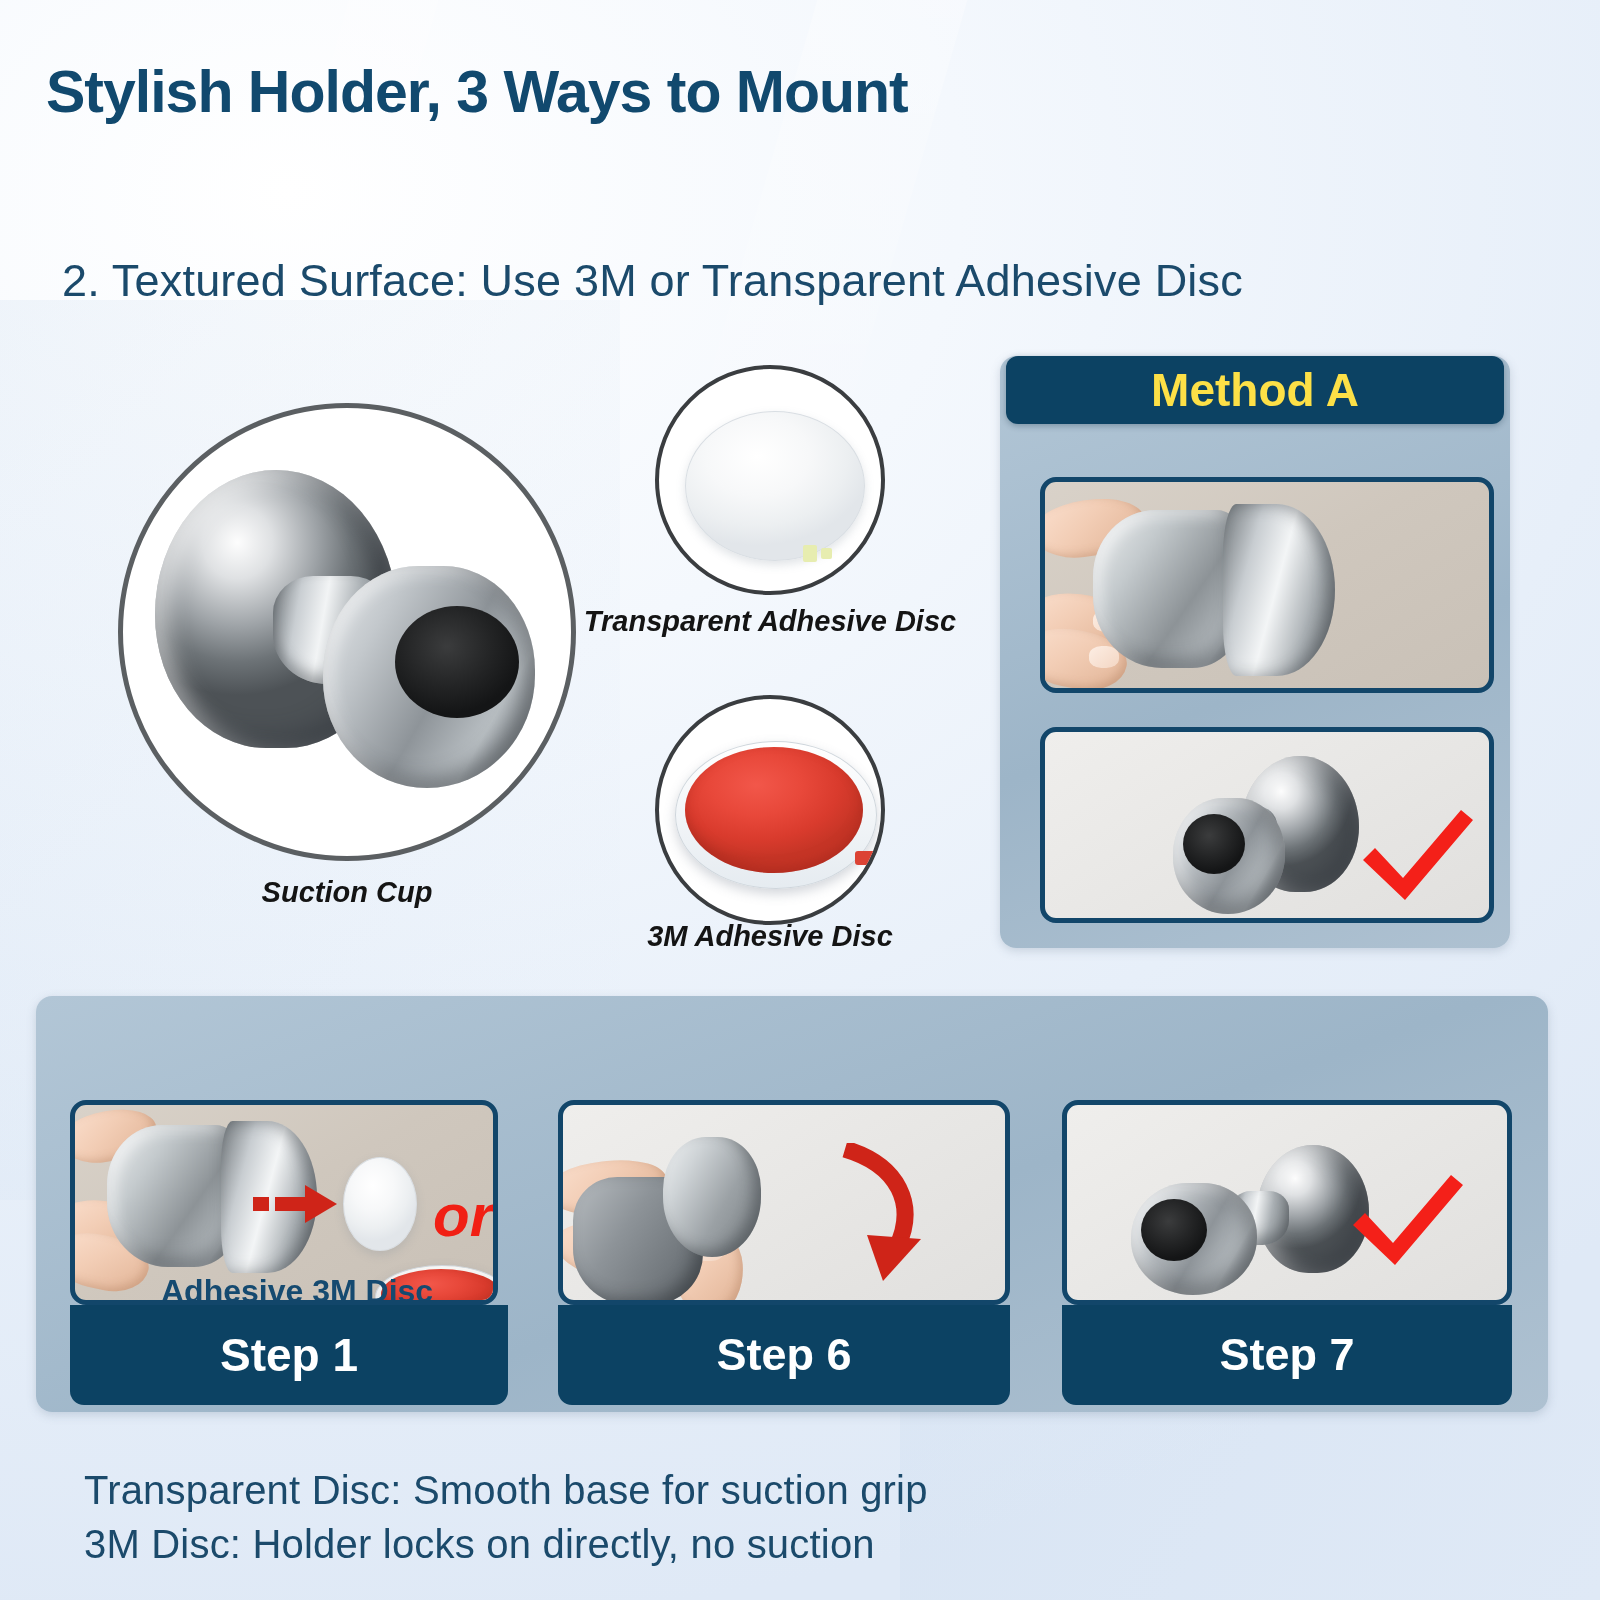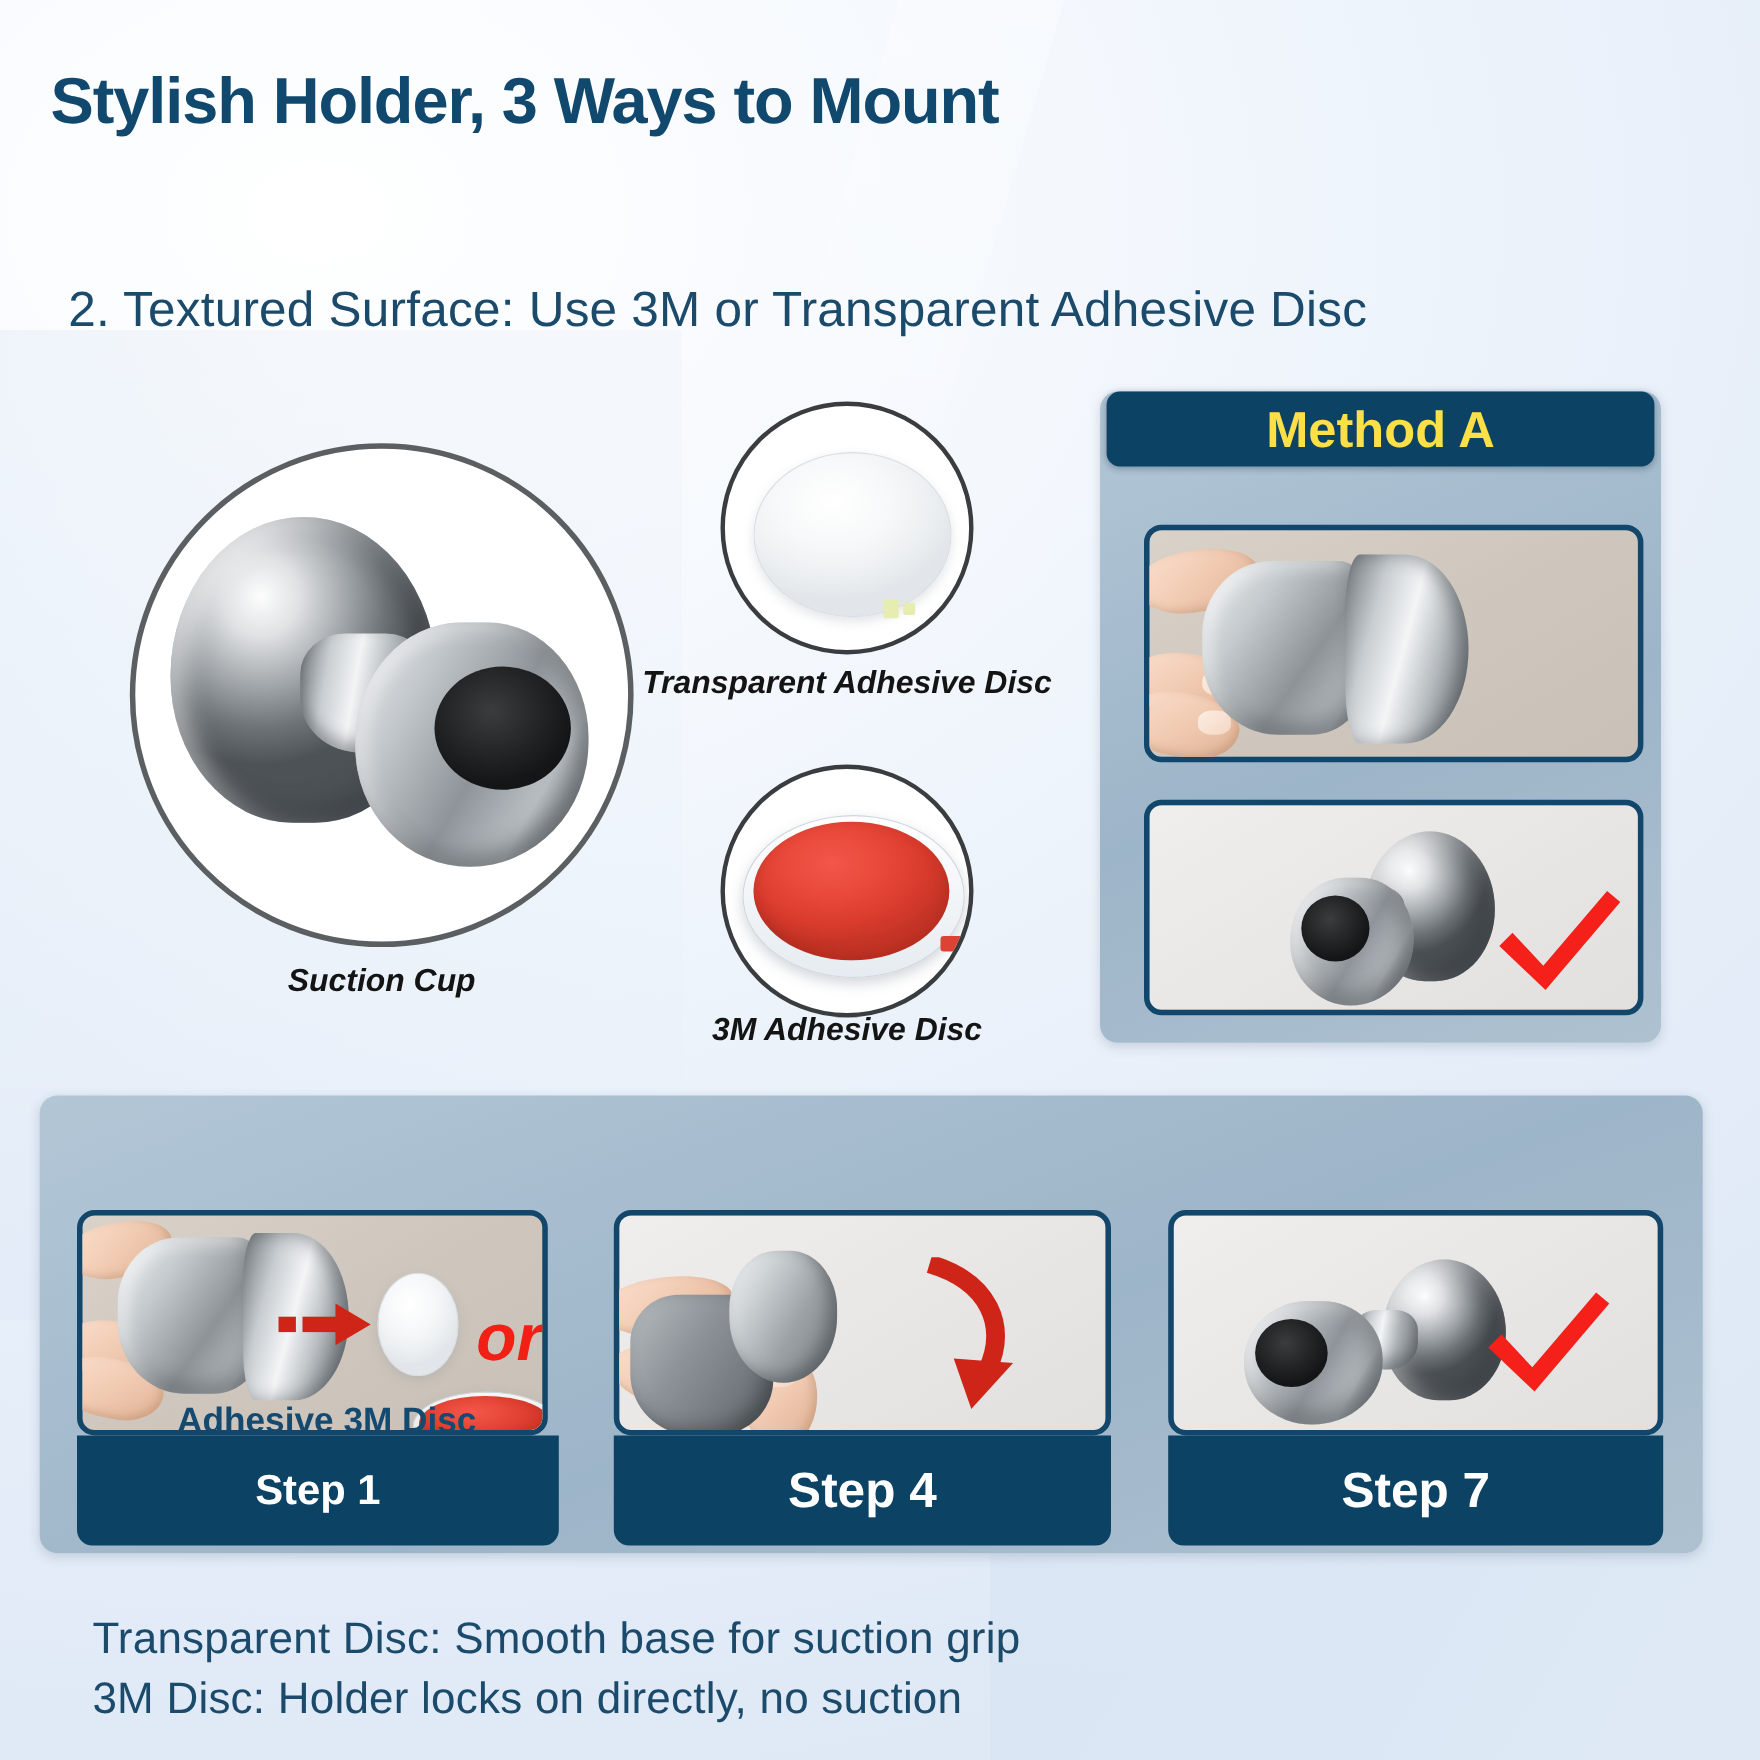--- a/index.html
+++ b/index.html
@@ -226,21 +226,21 @@
 
     <div class="tdisc" style="left:268px;top:52px;width:72px;height:92px;border-radius:50%;"></div>
 
     <div class="red-txt" style="left:358px;top:76px;font-size:60px;">or</div>
 
     <div class="rdisc-rim" style="left:300px;top:160px;width:132px;height:62px;"></div>
     <div class="rdisc-top" style="left:306px;top:164px;width:120px;height:50px;"></div>
 
     <div class="small-label" style="left:86px;top:168px;font-size:32px;">Adhesive 3M Disc</div>
   </div>
-  <div class="step-bar" style="left:70px;top:1305px;width:438px;height:100px;font-size:38px;">
+  <div class="step-bar" style="left:70px;top:1305px;width:438px;height:100px;font-size:46px;">
     <span>Step 1</span>
   </div>
 
   <div class="photo cool" style="left:558px;top:1100px;width:452px;height:205px;">
     <div class="hand">
       <div class="finger" style="left:-16px;top:56px;width:120px;height:52px;transform:rotate(-6deg);"></div>
       <div class="finger" style="left:-8px;top:118px;width:126px;height:56px;transform:rotate(8deg);"></div>
       <div class="finger" style="left:110px;top:122px;width:70px;height:86px;transform:rotate(-4deg);"></div>
       <div class="nail" style="left:128px;top:130px;width:34px;height:26px;"></div>
     </div>
@@ -250,21 +250,21 @@
     <div style="position:absolute;left:100px;top:32px;width:98px;height:120px;border-radius:44% 44% 50% 50%;
         background:linear-gradient(120deg,#f2f4f5 0%,#cfd4d7 26%,#9ba1a5 60%,#767c80 100%);
         box-shadow:inset -8px -6px 14px rgba(40,45,50,.4);"></div>
 
     <svg style="position:absolute;left:258px;top:38px;" width="120" height="144" viewBox="0 0 120 144">
       <path d="M24 6 C78 22 96 62 76 104" stroke="#cf2418" stroke-width="17" fill="none" stroke-linecap="butt"></path>
       <path d="M46 92 L100 96 L62 138 Z" fill="#cf2418"></path>
     </svg>
   </div>
   <div class="step-bar" style="left:558px;top:1305px;width:452px;height:100px;font-size:45px;">
-    <span>Step 4</span>
+    <span>Step 6</span>
   </div>
 
   <div class="photo cool" style="left:1062px;top:1100px;width:450px;height:205px;">
     <div class="holder-wrap">
       <div class="cup-dome" style="left:190px;top:40px;width:112px;height:128px;"></div>
       <div class="cup-neck" style="left:164px;top:86px;width:58px;height:54px;"></div>
       <div class="cup-cradle" style="left:64px;top:78px;width:126px;height:112px;"></div>
       <div class="cup-hole" style="left:74px;top:94px;width:66px;height:62px;"></div>
     </div>
     <svg class="chk" style="left:280px;top:68px;" width="118" height="96" viewBox="0 0 118 96">

